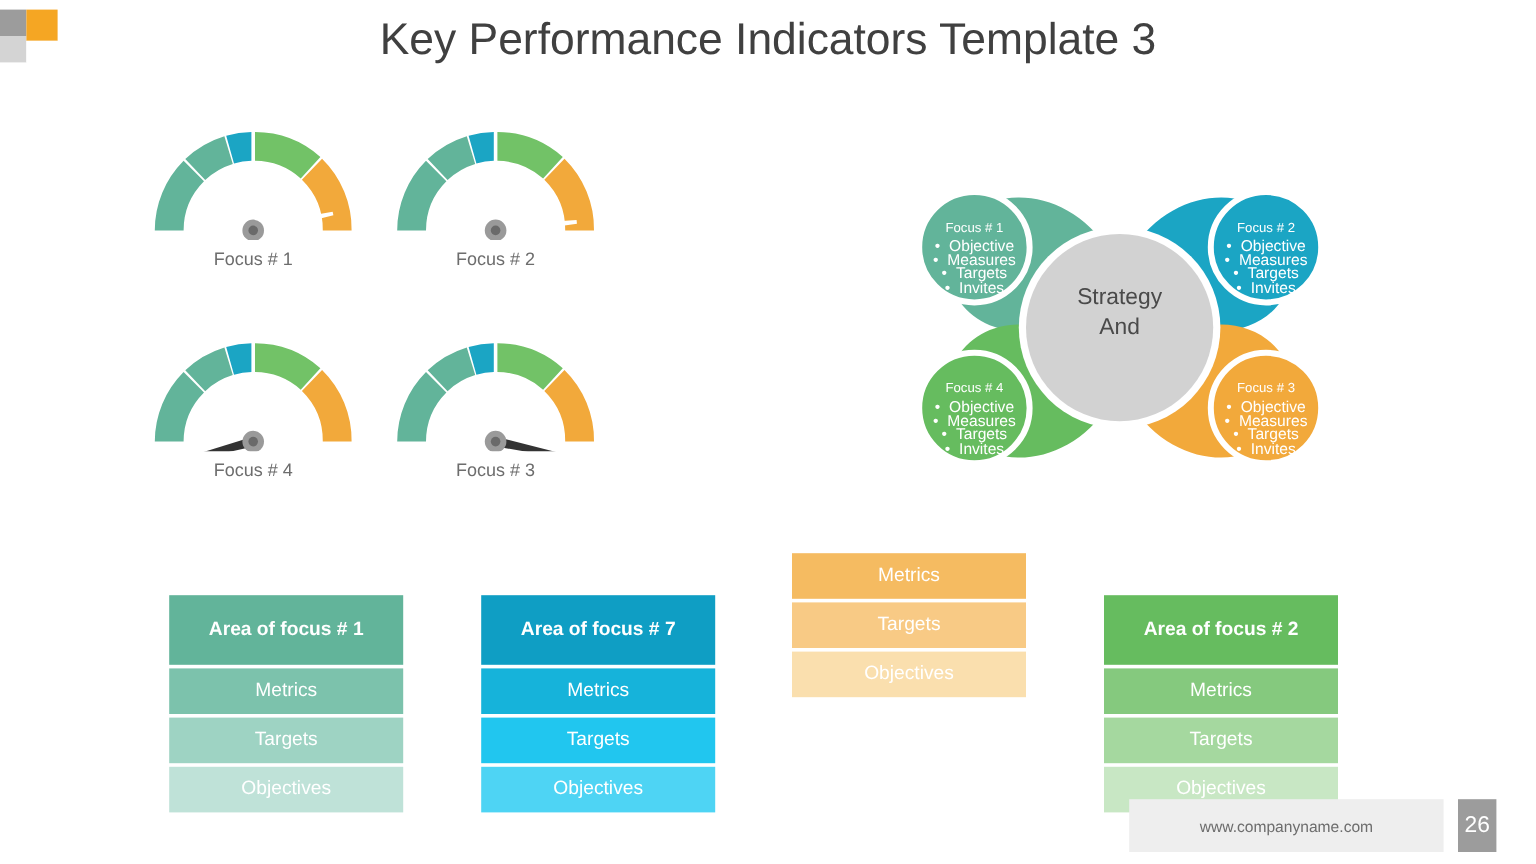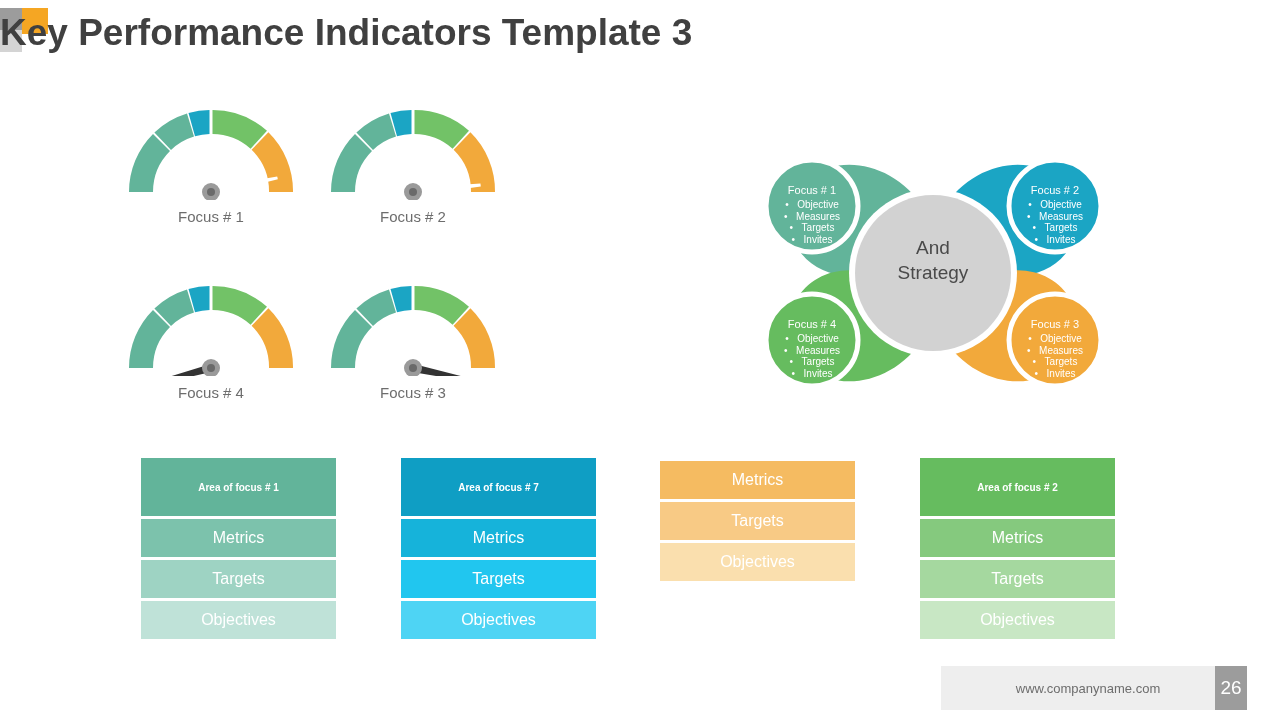--- a/index.html
+++ b/index.html
@@ -11,57 +11,57 @@
   
   #corner-mark{position:absolute;left:0;top:0;width:60px;height:60px;}
   #corner-mark .sq{position:absolute;}
   #corner-mark .sq-gray-1{left:0;top:8px;width:22px;height:22px;background:#9c9c9c;}
   #corner-mark .sq-gray-2{left:0;top:30px;width:22px;height:22px;background:#d4d4d4;}
   #corner-mark .sq-orange{left:22px;top:8px;width:26px;height:26px;background:#f5a623;}
   #corner-mark .sq-white{left:22px;top:34px;width:26px;height:18px;background:#ffffff;}
 
   
   #page-title{
-    position:absolute;left:0;top:12px;width:1280px;
-    font-size:37px;color:#404040;font-weight:bold;letter-spacing:0px;
+    position:absolute;left:0;top:12px;width:1280px;text-align:center;
+    font-size:37px;color:#404040;font-weight:normal;letter-spacing:0px;
   }
 
   
   .gauge{position:absolute;width:170px;height:96px;}
   .gauge svg{display:block;}
   .gauge-label{
     position:absolute;width:170px;text-align:center;top:104px;left:0;
     font-size:15px;color:#6d6d6d;
   }
 
   
   #vision-diagram{position:absolute;left:700:px;}
   .lobe-label{
     position:absolute;text-align:center;color:#ffffff;pointer-events:none;
   }
   .lobe-title{font-size:11px;margin-bottom:3px;}
-  .lobe-list{font-size:10px;line-height:11.5px;}
+  .lobe-list{font-size:13px;line-height:11.5px;}
   .lobe-list .row{display:block;}
   .lobe-list .bullet{display:inline-block;width:12px;text-align:left;}
 
   
   .card{position:absolute;width:195px;}
   .card .hdr{
     height:58px;display:flex;align-items:center;justify-content:center;
-    color:#ffffff;font-size:10px;font-weight:bold;
+    color:#ffffff;font-size:16px;font-weight:bold;margin-top:38px;
   }
   .card .row{
     height:38px;display:flex;align-items:center;justify-content:center;
     color:#ffffff;font-size:16px;margin-top:3px;
   }
 
   
   #footer-bar{
     position:absolute;left:941px;top:666px;width:262px;height:44px;
-    background:#eeeeee;display:flex;align-items:center;justify-content:center;padding-left:16px;
+    background:#eeeeee;display:flex;align-items:center;justify-content:center;
   }
   #footer-url{font-size:13px;color:#6d6d6d;}
   #page-number-box{
     position:absolute;left:1215px;top:666px;width:32px;height:44px;
     background:#9c9c9c;display:flex;align-items:center;justify-content:center;
   }
   #page-number{color:#ffffff;font-size:19px;}
   .vision-center-text{
     font-size:19px;color:#4a4a4a;line-height:25px;text-align:center;
   }
@@ -175,22 +175,22 @@
     <circle cx="325" cy="108" r="46" fill="#1ba5c4" stroke="#ffffff" stroke-width="5"></circle>
     <circle cx="82" cy="242" r="46" fill="#66bc5f" stroke="#ffffff" stroke-width="5"></circle>
     <circle cx="325" cy="242" r="46" fill="#f2a93b" stroke="#ffffff" stroke-width="5"></circle>
 
     <circle cx="203" cy="175" r="84" fill="#ffffff"></circle>
     <circle cx="203" cy="175" r="78" fill="#d2d2d2"></circle>
   </svg>
 
   
   <div style="position:absolute;left:125px;top:137px;width:156px;" class="vision-center-text">
+    <div>Strategy</div>
     <div>And</div>
-    <div>Strategy</div>
   </div>
 
   
   <div class="lobe-label" style="left:32px;top:86px;width:100px;">
     <div class="lobe-title">Focus # 1</div>
     <div class="lobe-list">
       <span class="row"><span class="bullet">•</span><span>Objective</span></span>
       <span class="row"><span class="bullet">•</span><span>Measures</span></span>
       <span class="row"><span class="bullet">•</span><span>Targets</span></span>
       <span class="row"><span class="bullet">•</span><span>Invites</span></span>

